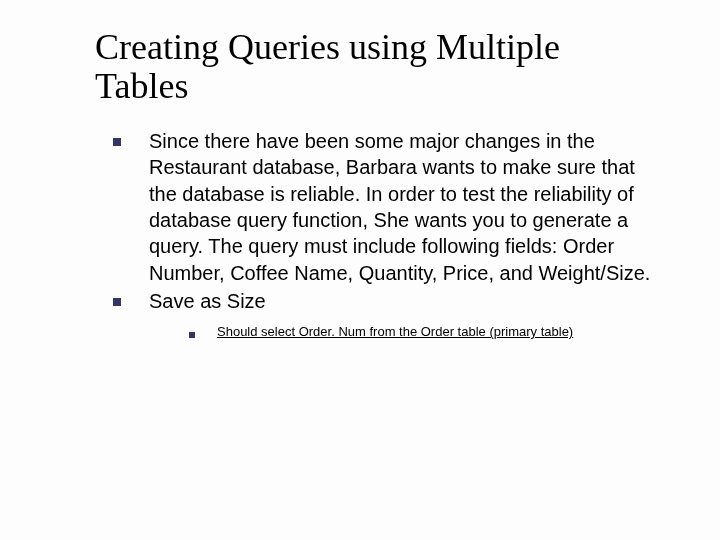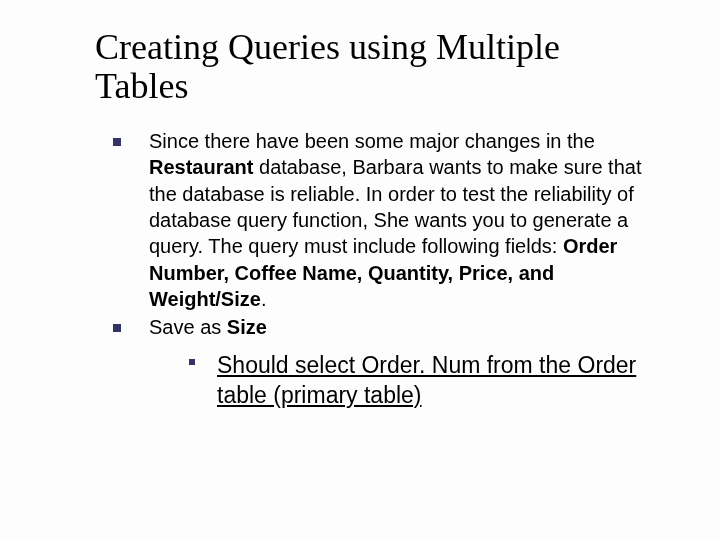--- a/index.html
+++ b/index.html
@@ -49,35 +49,35 @@
     background: #333366;
   }
   .sub-list {
     list-style: none;
     padding: 0;
     margin: 10px 0 0 40px;
   }
   .sub-list > li {
     position: relative;
     padding-left: 28px;
-    font-size: 23px;
+    font-size: 13px;
     line-height: 1.3;
     text-decoration: underline;
     color: #000;
   }
   .sub-list > li::before {
     content: "";
     position: absolute;
     left: 0px;
     top: 8px;
     width: 6px;
     height: 6px;
     background: #333366;
   }
-  b { font-weight: 700; }
+  b { font-weight: 400; }
 </style>
 </head>
 <body>
 
 <div class="slide">
   <h1 class="title">Creating Queries using Multiple Tables</h1>
 
   <ul class="body-list">
     <li>
       <span>Since there have been some major changes in the <b>Restaurant</b> database, Barbara wants to make sure that the database is reliable. In order to test the reliability of database query function, She wants you to generate a query. The query must include following fields: <b>Order Number, Coffee Name, Quantity, Price, and Weight/Size</b>.</span>

